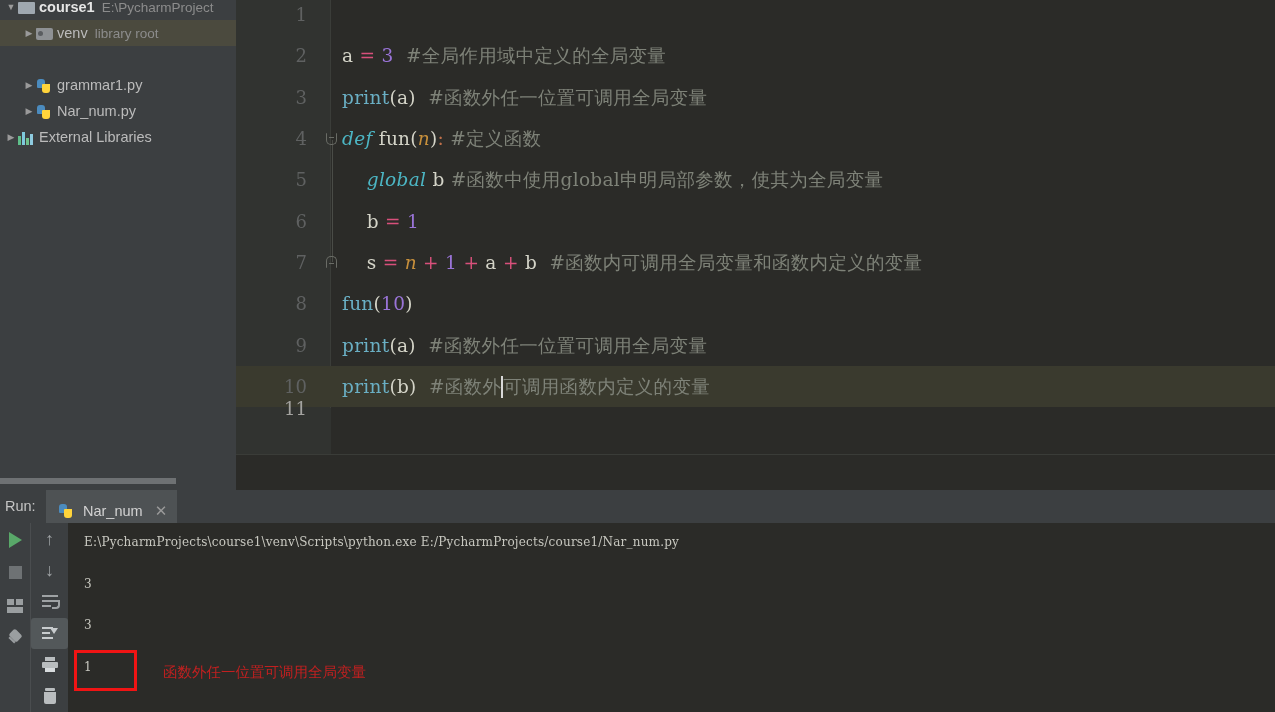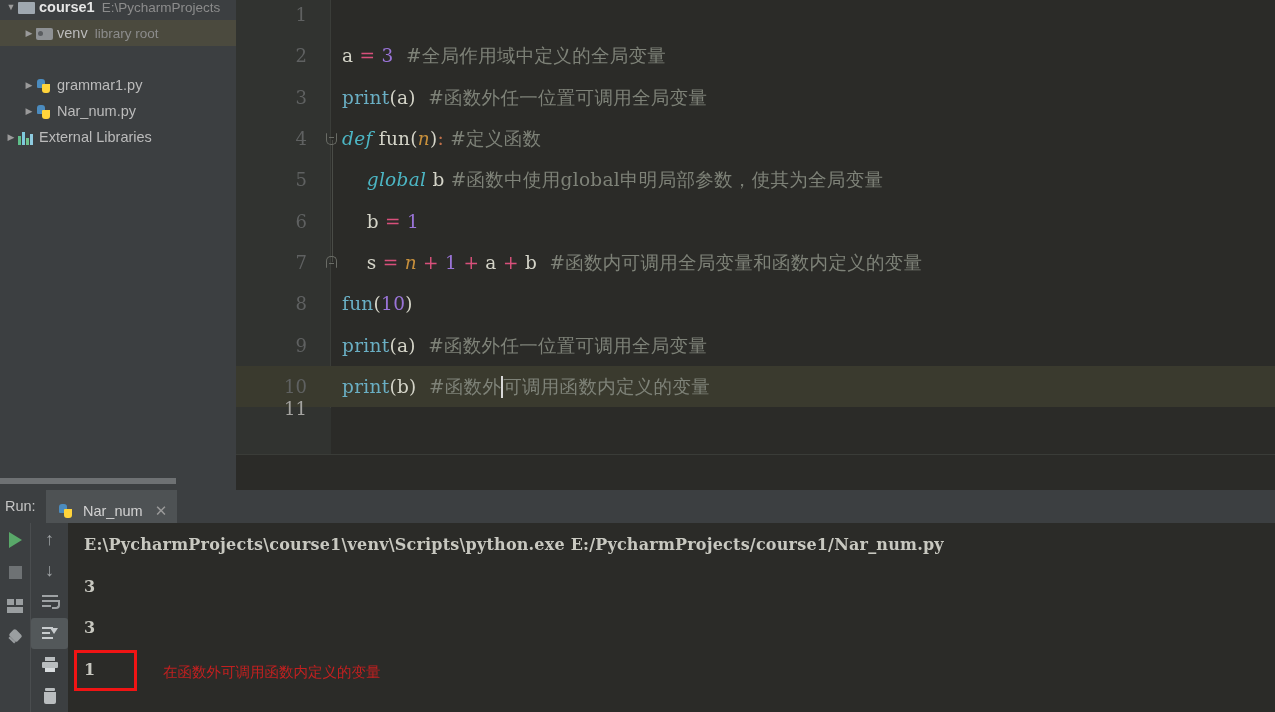--- a/index.html
+++ b/index.html
@@ -250,23 +250,22 @@
     background:#B9BDBF; border-radius: 0 0 2px 2px;
   }
 
   #console {
     position: absolute; left: 68px; top: 33px; width: 1207px; height: 189px;
     background: #2B2B28; overflow: hidden;
   }
   .console-line {
     position: absolute; left: 16px;
     font-family: "DejaVu Serif", serif;
-    font-size: 16px; color: #C8C8C0; white-space: pre;
+    font-size: 12px; color: #C8C8C0; white-space: pre;
     letter-spacing: 0.2px;
-    font-weight: bold;
   }
   #out-box {
     position: absolute; left: 6px; top: 127px; width: 63px; height: 41px;
     border: 3px solid #F01414;
   }
   #annotation {
     position: absolute; left: 95px; top: 140px;
     font-size: 14.5px; color: #C22020; white-space: nowrap;
     font-family: "DejaVu Sans", sans-serif;
   }
@@ -278,21 +277,21 @@
 </head>
 <body>
 
 <div id="app">
 
   <div id="project-tree">
       <div class="tree-row" style="position: absolute; left: 0px; width: 236px; top: -6px;">
         <span class="arrow ind1">▼</span>
         <span class="ic ic-module"></span>
         <span class="tree-label bold">course1</span>
-        <span class="tree-sub">E:\PycharmProjects</span>
+        <span class="tree-sub">E:\PycharmProject</span>
       </div>
       <div class="tree-row selected" style="position: absolute; left: 0px; width: 236px; top: 20px;">
         <span class="arrow ind2">▶</span>
         <span class="ic ic-folder-v"></span>
         <span class="tree-label">venv</span>
         <span class="tree-sub">library root</span>
       </div>
       <div class="tree-row" style="position: absolute; left: 0px; width: 236px; top: 72px;">
         <span class="arrow ind2">▶</span>
         <span class="ic ic-py"></span>
@@ -440,16 +439,16 @@
     </div>
 
     <div id="console">
       <div id="console-lines">
           <div class="console-line" style="top: 12px;">E:\PycharmProjects\course1\venv\Scripts\python.exe E:/PycharmProjects/course1/Nar_num.py</div>
           <div class="console-line" style="top: 54px;">3</div>
           <div class="console-line" style="top: 95px;">3</div>
           <div class="console-line" style="top: 137px;">1</div>
         </div>
       <div id="out-box"></div>
-      <div id="annotation">在函数外可调用函数内定义的变量</div>
+      <div id="annotation">函数外任一位置可调用全局变量</div>
     </div>
   </div>
 </div>
 
 </body></html>

